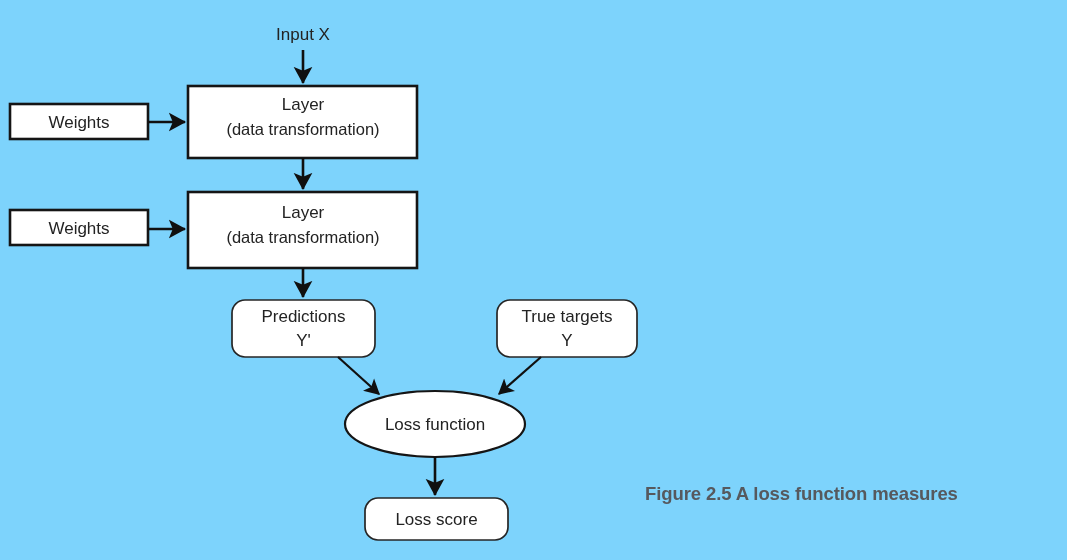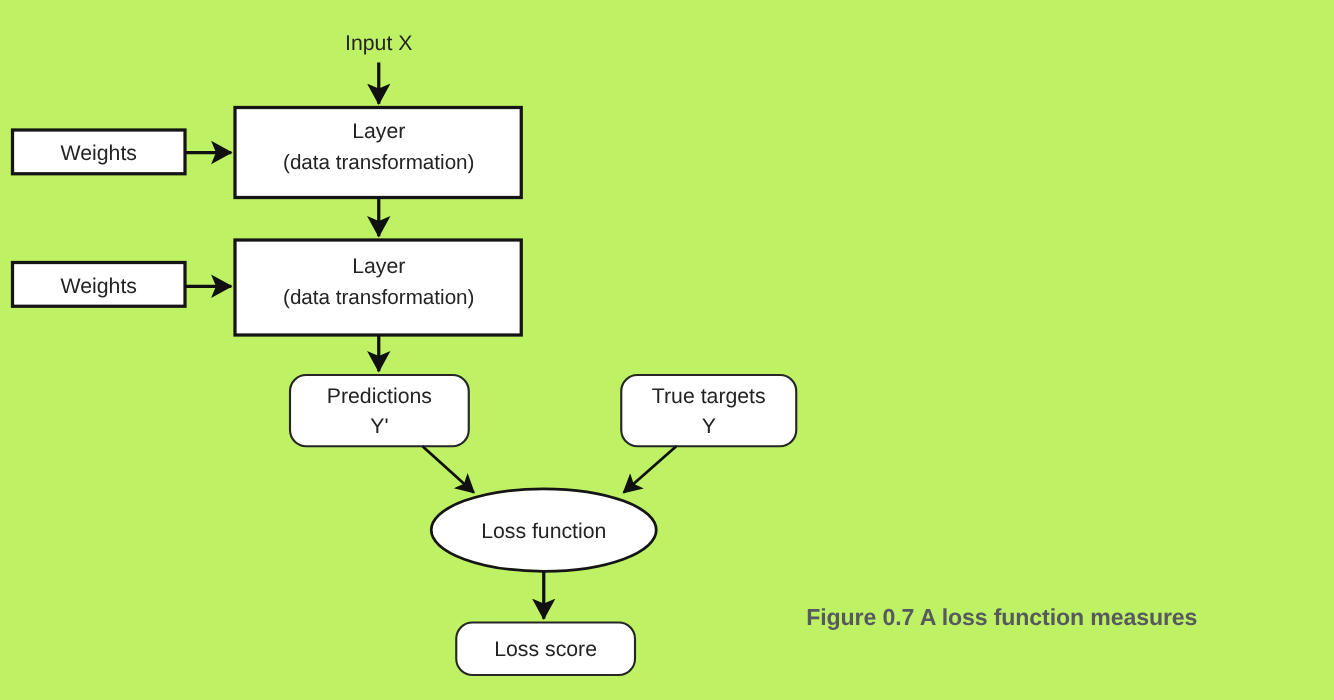--- a/index.html
+++ b/index.html
@@ -10,21 +10,21 @@
   body {
     width: 1067px;
     height: 560px;
     overflow: hidden;
     font-family: "Liberation Sans", sans-serif;
   }
   #figure-root {
     position: relative;
     width: 1067px;
     height: 560px;
-    background: #bef264;
+    background: #7dd3fc;
   }
   #diagram-svg {
     position: absolute;
     left: 0;
     top: 0;
     width: 1067px;
     height: 560px;
   }
   .node-text {
     font-family: "Liberation Sans", sans-serif;
@@ -131,16 +131,16 @@
     <ellipse class="ellipse-node" cx="435" cy="424" rx="90" ry="33"></ellipse>
     <text class="node-text" x="435" y="430" text-anchor="middle">Loss function</text>
 
     <line class="edge-line" x1="435" y1="457" x2="435" y2="495" marker-end="url(#arrowhead)"></line>
 
     <rect class="round-node" x="365" y="498" width="143" height="42" rx="13" ry="13"></rect>
     <text class="node-text" x="436.5" y="525" text-anchor="middle">Loss score</text>
   </svg>
 
   <div class="caption">
-    <div>Figure 0.7    A loss function measures</div>
+    <div>Figure 2.5    A loss function measures</div>
   </div>
 
 </div>
 
 </body></html>

